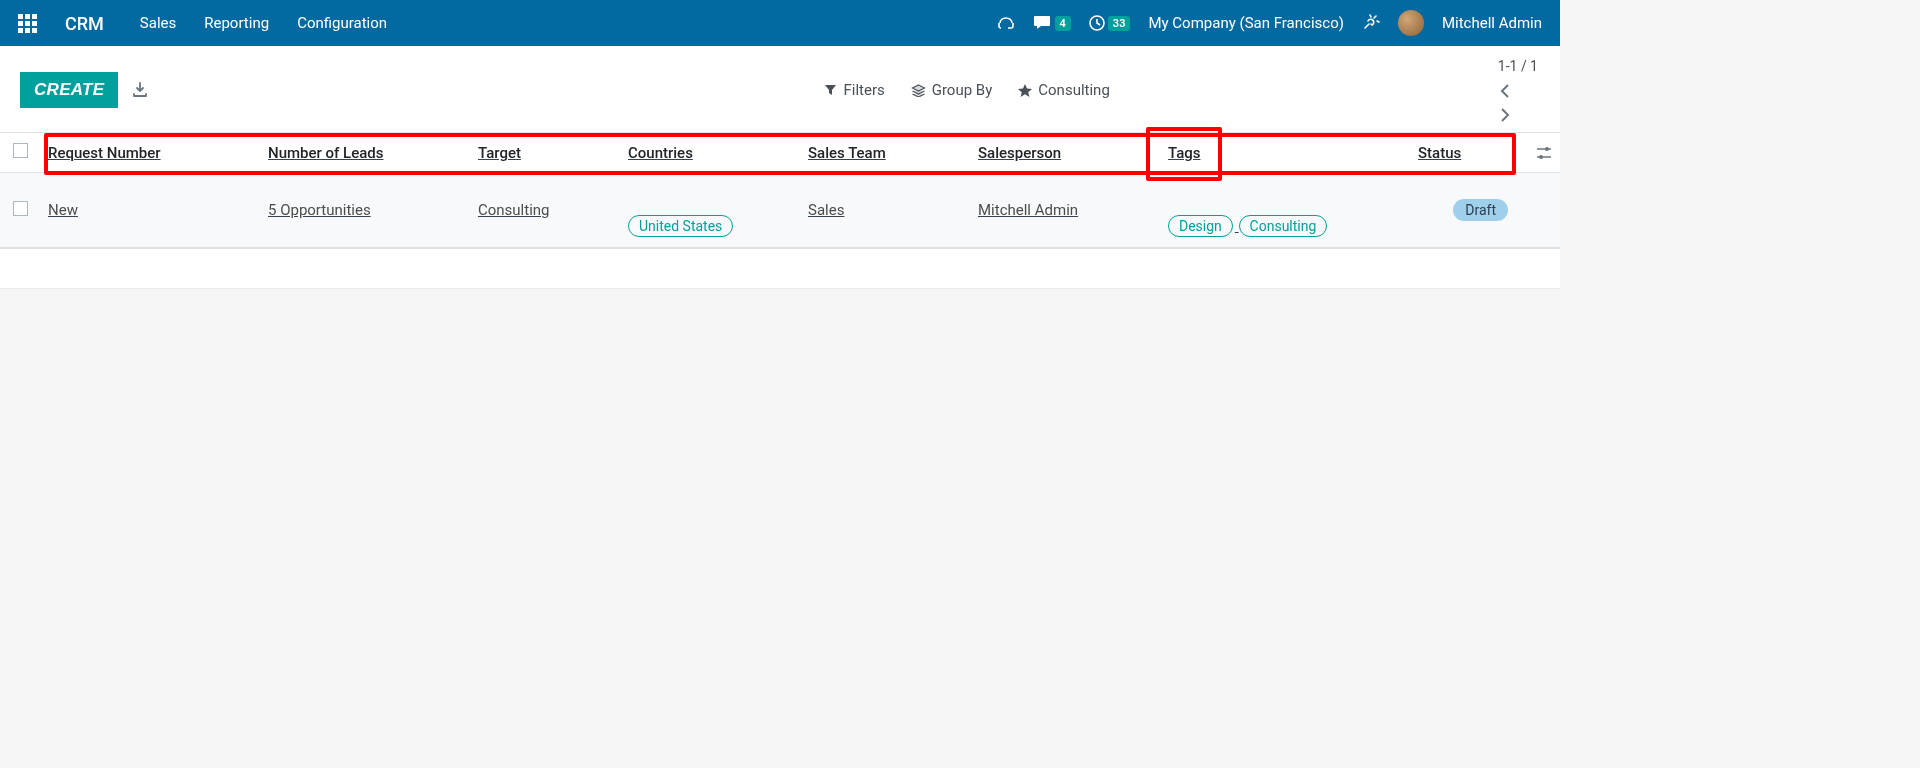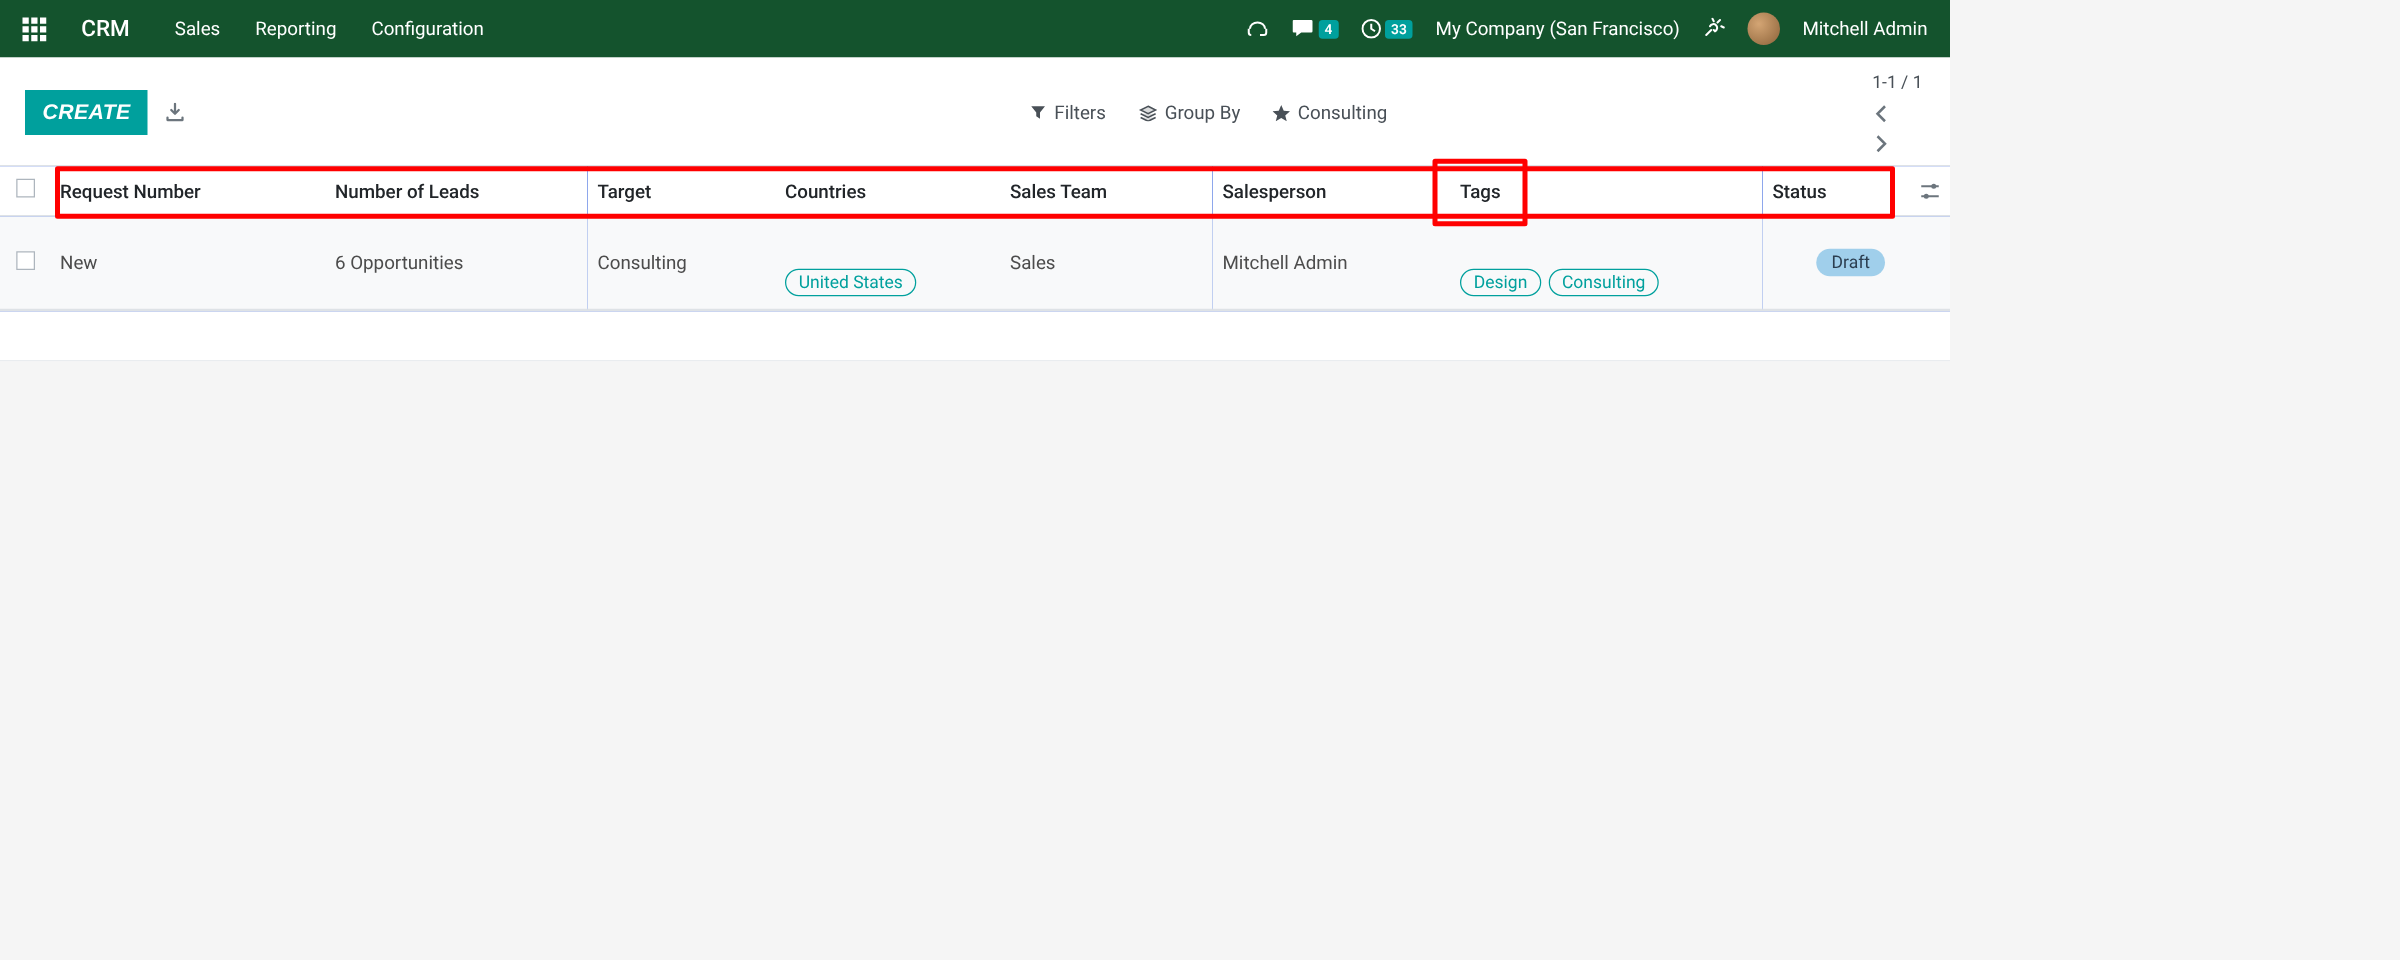--- a/index.html
+++ b/index.html
@@ -1,19 +1,19 @@
 <!DOCTYPE html>
 <html><head>
 <meta charset="utf-8">
 <style>
 * { box-sizing: border-box; margin: 0; padding: 0; }
 body { font-family: -apple-system, BlinkMacSystemFont, "Segoe UI", Roboto, Helvetica, Arial, sans-serif; font-size: 14px; color: #374151; background: #f5f5f5; width: 1560px; height: 768px; overflow: hidden; }
 
 
-.navbar { background: #14532d; height: 46px; display: flex; align-items: center; padding: 0 18px; color: #fff; }
+.navbar { background: #0369a1; height: 46px; display: flex; align-items: center; padding: 0 18px; color: #fff; }
 .nav-left { display: flex; align-items: center; gap: 22px; }
 .apps-icon { display: grid; grid-template-columns: repeat(3, 5px); grid-template-rows: repeat(3, 5px); gap: 2px; }
 .apps-icon span { background: #fff; width: 5px; height: 5px; }
 .brand { font-size: 18px; font-weight: 500; margin-left: 6px; }
 .nav-menu { display: flex; gap: 28px; margin-left: 14px; }
 .nav-menu a { color: #fff; text-decoration: none; font-size: 15px; }
 .nav-right { margin-left: auto; display: flex; align-items: center; gap: 18px; }
 .nav-icon { position: relative; display: inline-flex; align-items: center; }
 .badge { background: #00a09d; color: #fff; font-size: 11px; padding: 1px 5px; border-radius: 3px; margin-left: 3px; font-weight: 600; }
 .company { font-size: 15px; }
@@ -33,21 +33,21 @@
 .cp-left { display: flex; align-items: center; gap: 14px; }
 .btn-create { background: #00a09d; color: #fff; border: none; padding: 8px 14px; font-size: 17px; font-weight: 600; letter-spacing: 0.3px; cursor: pointer; font-style: italic; }
 .import-icon { color: #6c757d; font-size: 15px; cursor: pointer; }
 .cp-mid { margin-left: auto; display: flex; gap: 26px; padding-left: 16px; }
 .cp-mid-item { display: inline-flex; align-items: center; gap: 6px; color: #495057; font-size: 15px; cursor: pointer; }
 .cp-right { margin-left: auto; display: flex; gap: 10px; padding-right: 2px; flex-direction: column; }
 .pager { color: #495057; font-size: 14px; }
 .pager-btn { color: #6c757d; font-size: 16px; cursor: pointer; padding: 0 2px; }
 
 
-.table-wrap { background: #1d4ed8; border-bottom: 1px solid #dee2e6; position: relative; }
+.table-wrap { background: #d946ef; border-bottom: 1px solid #dee2e6; position: relative; text-decoration: underline; }
 table { width: 100%; border-collapse: collapse; }
 th, td { text-align: left; padding: 10px 8px; font-size: 15px; }
 thead th { font-weight: 500; color: #212529; border-bottom: 1px solid #dee2e6; background: #fff; position: relative; }
 tbody tr { background: #f8f9fa; }
 tbody td { color: #4c4c4c; border-bottom: 1px solid #dee2e6; }
 .checkbox-col { width: 40px; text-align: center; }
 .checkbox { width: 15px; height: 15px; border: 1px solid #adb5bd; display: inline-block; background: #fff; }
 .tag-pill { display: inline-block; border: 1px solid #00a09d; color: #00a09d; border-radius: 14px; padding: 2px 10px; font-size: 14px; margin-right: 2px; margin-top: 32px; }
 .status-pill { display: inline-block; background: #a0cfeb; color: #2c3e50; border-radius: 14px; padding: 3px 12px; font-size: 14px; }
 .settings-col { width: 30px; text-align: center; }
@@ -184,21 +184,21 @@
                 <circle cx="5" cy="11" r="2" fill="#6c757d"></circle>
               </svg>
           </span>
         </th>
       </tr>
     </thead>
     <tbody>
       <tr>
         <td class="checkbox-col"><span class="checkbox"></span></td>
         <td>New</td>
-        <td>6 Opportunities</td>
+        <td>5 Opportunities</td>
         <td>Consulting</td>
         <td><span class="tag-pill">United States</span></td>
         <td>Sales</td>
         <td>Mitchell Admin</td>
         <td>
           <span class="tag-pill">Design</span>
           <span class="tag-pill">Consulting</span>
         </td>
         <td style="text-align:right; padding-right:20px;"><span class="status-pill">Draft</span></td>
         <td class="settings-col"></td>

